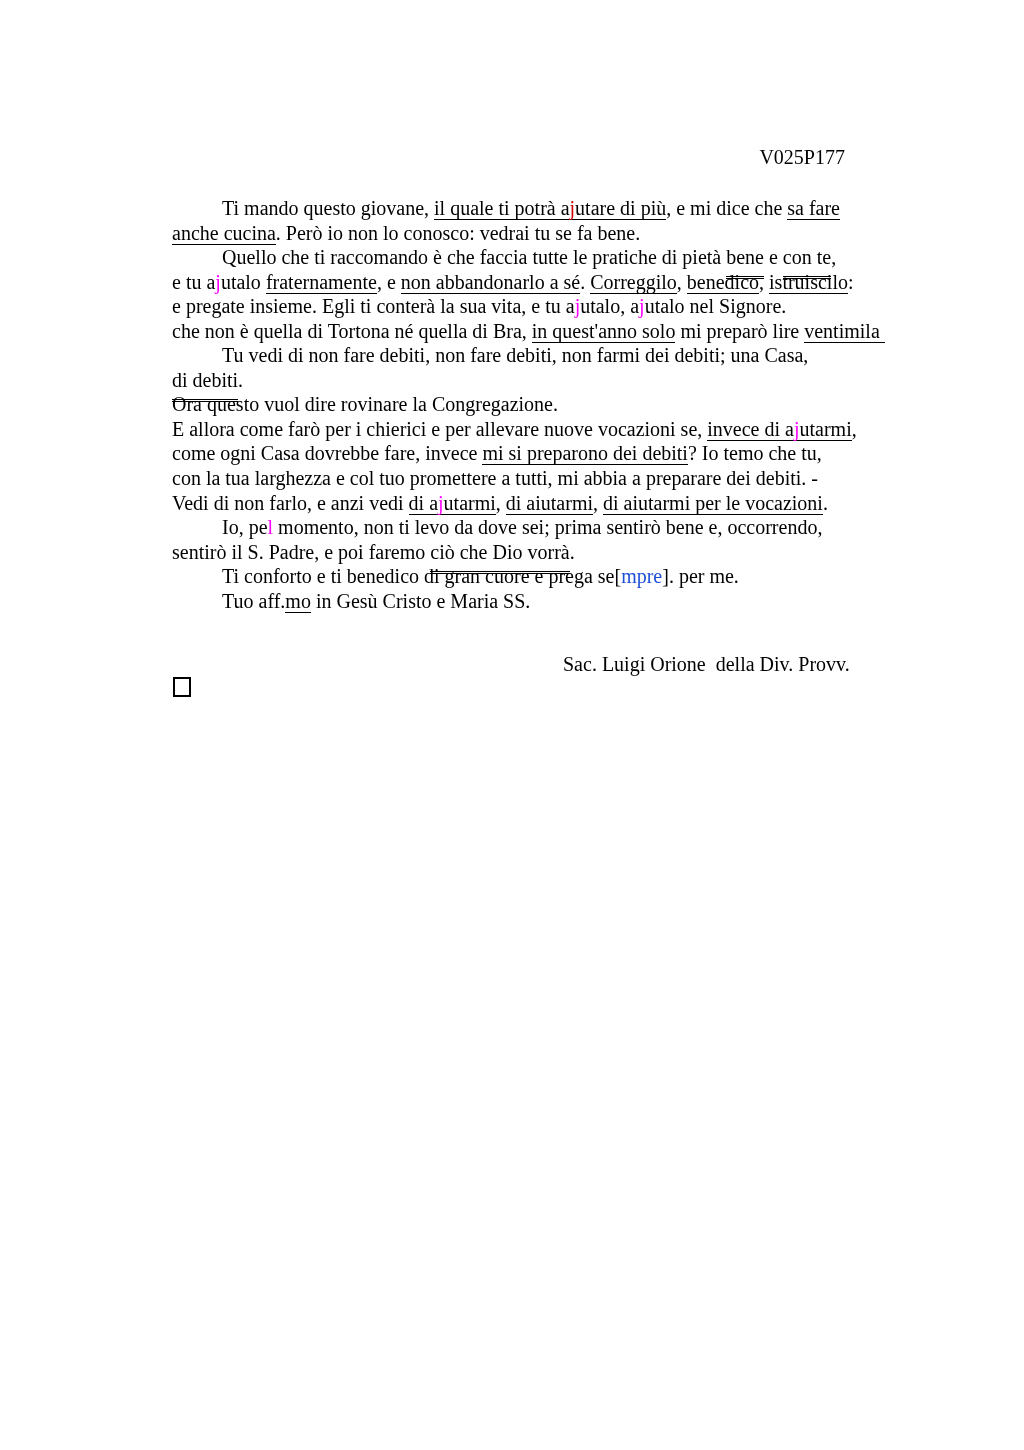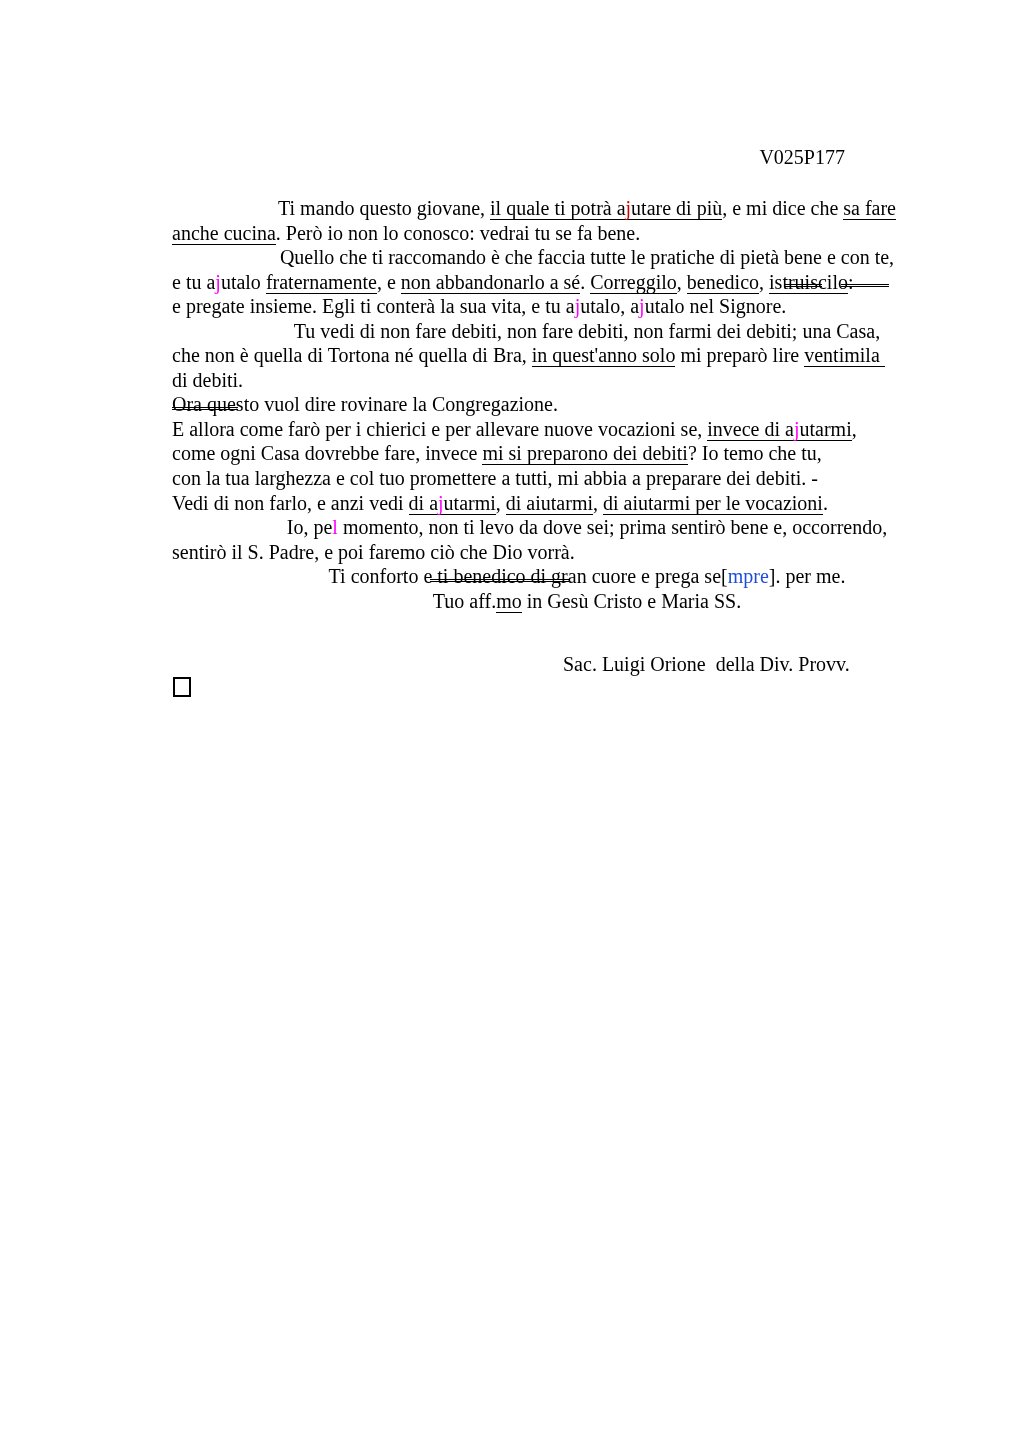--- a/index.html
+++ b/index.html
@@ -20,23 +20,23 @@
     white-space: pre;
   }
   .letter-body {
     position: absolute;
     top: 196px;
     left: 172px;
     width: 780px;
     line-height: 24.55px;
   }
   .line { white-space: pre-wrap; }
-  .line.indent { text-indent: 50px; text-align: center; }
+  .line.indent { text-indent: 50px; }
   .u1 { border-bottom: 1px solid #000; }
-  .u2 { border-bottom: 3px double #000; padding-bottom: 16px; }
+  .u2 { border-bottom: 3px double #000; padding-bottom: 8px; }
   .signature-line {
     margin-top: 24.55px;
     margin-left: 391px;
     white-space: pre-wrap;
   }
   .square-line { margin-top: 1px; }
   .missing-box {
     display: inline-block;
     width: 14px;
     height: 16px;
@@ -50,22 +50,22 @@
 <div class="page">
   <div class="header-code">V025P177</div>
 
   <div class="letter-body">
 
   <div class="line indent"><span>Ti mando questo giovane, </span><span class="u1">il quale ti potrà a</span><span class="u1" style="color: rgb(204, 0, 0);">j</span><span class="u1">utare di più</span><span>, e mi dice che </span><span class="u1">sa fare</span></div>
       <div class="line"><span class="u1">anche cucina</span><span>. Però io non lo conosco: vedrai tu se fa bene.</span></div>
       <div class="line indent"><span>Quello che ti raccomando è che faccia tutte le pratiche di pietà </span><span class="u2">bene</span><span> e </span><span class="u2">con te</span><span>,</span></div>
       <div class="line"><span>e tu a</span><span style="color: rgb(255, 0, 255);">j</span><span>utalo </span><span class="u1">fraternamente</span><span>, e </span><span class="u1">non abbandonarlo a sé</span><span>. </span><span class="u1">Correggilo</span><span>, </span><span class="u1">benedico</span><span>, </span><span class="u1">istruiscilo</span><span>:</span></div>
       <div class="line"><span>e pregate insieme. Egli ti conterà la sua vita, e tu a</span><span style="color: rgb(255, 0, 255);">j</span><span>utalo, a</span><span style="color: rgb(255, 0, 255);">j</span><span>utalo nel Signore.</span></div>
+      <div class="line"><span>che non è quella di Tortona né quella di Bra, </span><span class="u1">in quest'anno solo</span><span> mi preparò lire </span><span class="u1">ventimila </span></div>
       <div class="line indent"><span>Tu vedi di non fare debiti, non fare debiti, non farmi dei debiti; una Casa,</span></div>
-      <div class="line"><span>che non è quella di Tortona né quella di Bra, </span><span class="u1">in quest'anno solo</span><span> mi preparò lire </span><span class="u1">ventimila </span></div>
       <div class="line"><span class="u2">di debiti</span><span>.</span></div>
       <div class="line"><span>Ora questo vuol dire rovinare la Congregazione.</span></div>
       <div class="line"><span>E allora come farò per i chierici e per allevare nuove vocazioni se, </span><span class="u1">invece di a</span><span class="u1" style="color: rgb(255, 0, 255);">j</span><span class="u1">utarmi</span><span>,</span></div>
       <div class="line"><span>come ogni Casa dovrebbe fare, invece </span><span class="u1">mi si preparono dei debiti</span><span>? Io temo che tu,</span></div>
       <div class="line"><span>con la tua larghezza e col tuo promettere a tutti, mi abbia a preparare dei debiti. -</span></div>
       <div class="line"><span>Vedi di non farlo, e anzi vedi </span><span class="u1">di a</span><span class="u1" style="color: rgb(255, 0, 255);">j</span><span class="u1">utarmi</span><span>, </span><span class="u1">di aiutarmi</span><span>, </span><span class="u1">di aiutarmi per le vocazioni</span><span>.</span></div>
       <div class="line indent"><span>Io, pe</span><span style="color: rgb(255, 0, 255);">l</span><span> momento, non ti levo da dove sei; prima sentirò bene e, occorrendo,</span></div>
       <div class="line"><span>sentirò il S. Padre, e poi faremo </span><span class="u2">ciò che Dio vorrà</span><span>.</span></div>
       <div class="line indent"><span>Ti conforto e ti benedico di gran cuore e prega se[</span><span style="color: #1d4ed8;">mpre</span><span>]. per me.</span></div>
       <div class="line indent"><span>Tuo aff.</span><span class="u1">mo</span><span> in Gesù Cristo e Maria SS.</span></div>

